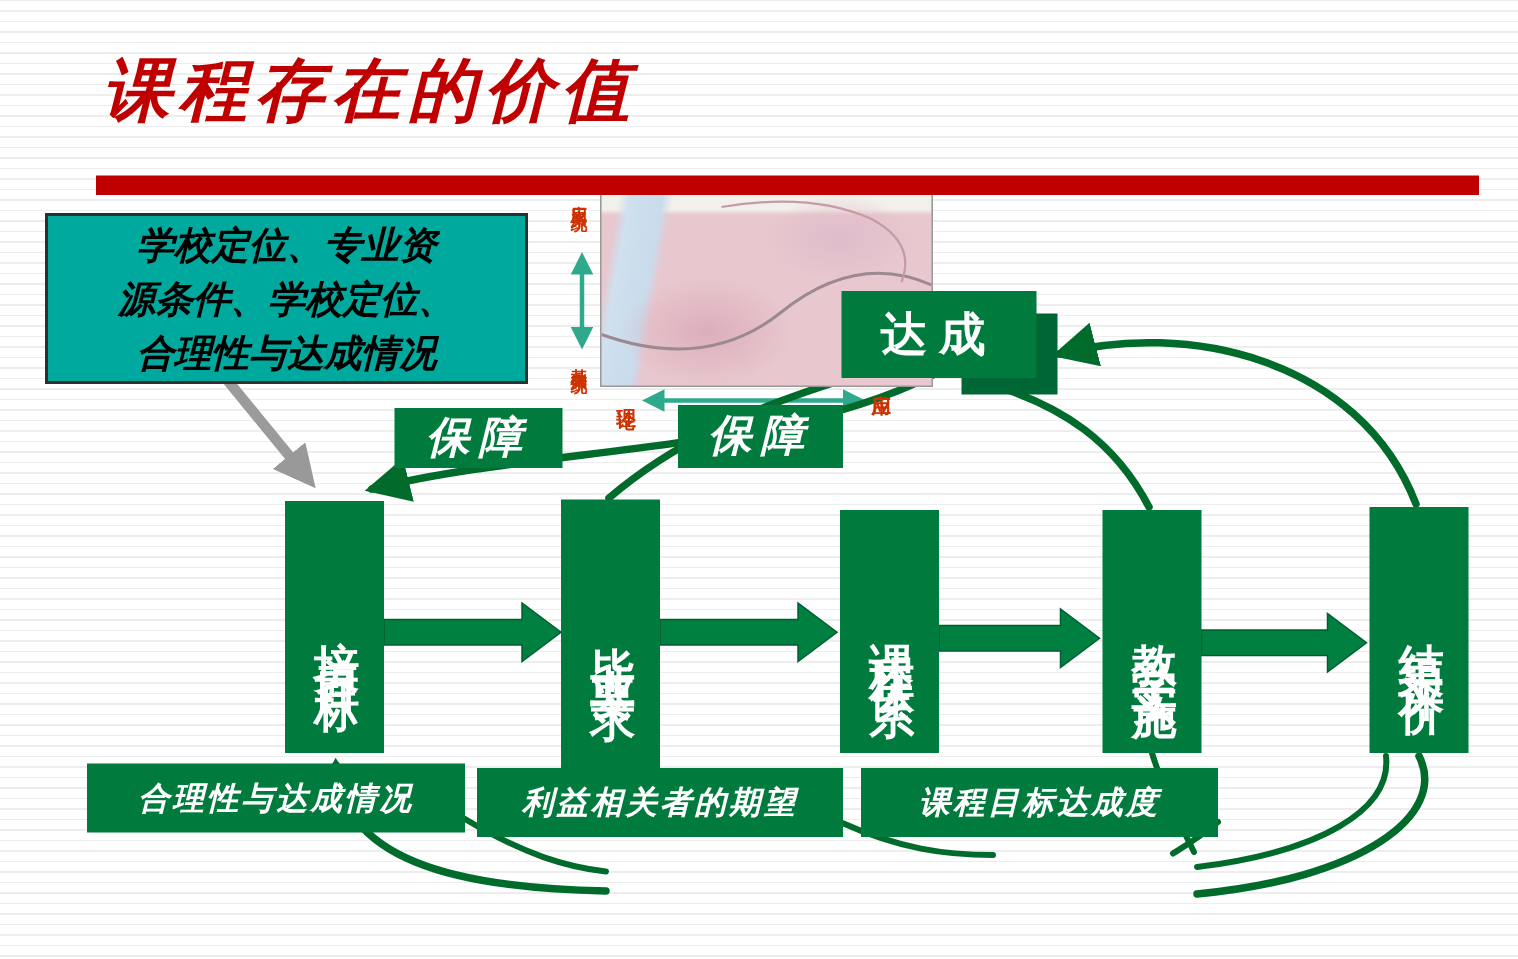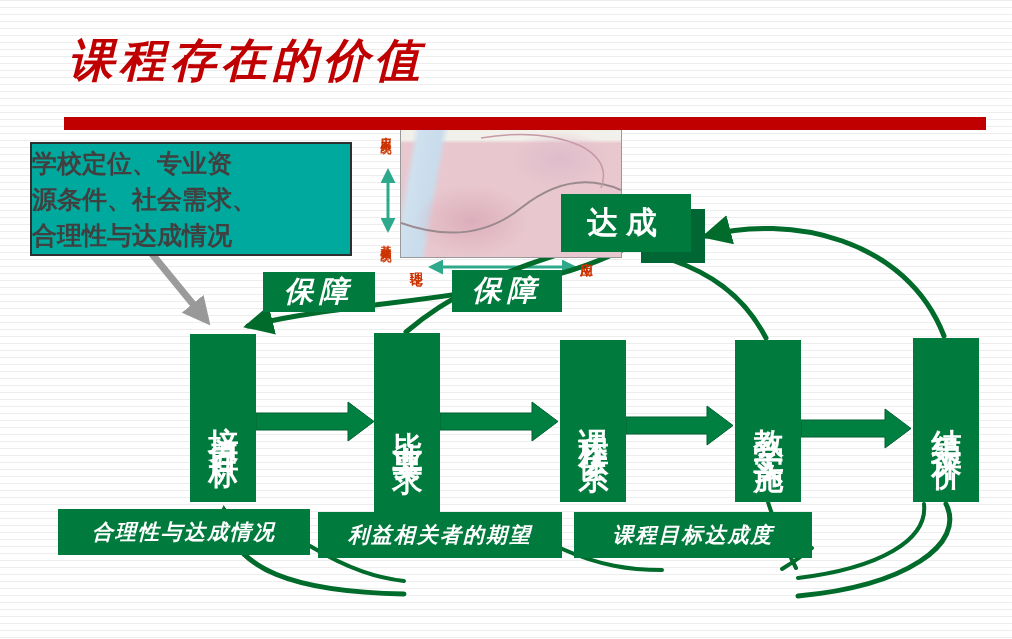--- a/index.html
+++ b/index.html
@@ -24,22 +24,22 @@
     font-size:46px; letter-spacing:5px; color:#c00000;
   }
   .title-bar {
     position:absolute; left:64px; top:117px; width:922px; height:13px;
     background:#c00000; z-index:6;
   }
 
   .context-box {
     position:absolute; left:30px; top:142px; width:322px; height:114px;
     background:#00a99d; border:2px solid #2f2f2f; z-index:5;
-    color:#404040; font-weight:bold; 
-    font-size:25px; line-height:36px; padding-top:2px;
+    color:#000000; font-weight:bold; font-style:italic;
+    font-size:25px; line-height:36px; text-align:center; padding-top:2px;
   }
 
   .map-image {
     position:absolute; left:400px; top:127px; width:222px; height:131px;
     z-index:2; border:1px solid #999;
     background-color:#e8c7ce;
     background-image:
       radial-gradient(ellipse 70px 42px at 72% 24%, #debccb 0%, rgba(222,188,203,0) 70%),
       radial-gradient(ellipse 80px 50px at 32% 72%, #dcaebb 0%, rgba(220,174,187,0) 72%),
       linear-gradient(100deg, rgba(255,255,255,0) 5%, #cfe0ee 8%, #c9dcec 17%, rgba(255,255,255,0) 20%),
@@ -146,21 +146,21 @@
       <path d="M626,417 L707,417 L707,406 L733,425.5 L707,445 L707,434 L626,434 Z"></path>
       <path d="M801,420 L885,420 L885,409 L911,428.5 L885,448 L885,437 L801,437 Z"></path>
     </g>
   </svg>
 
   <div class="page-title">课程存在的价值</div>
   <div class="title-bar"></div>
 
   <div class="context-box">
     <div>学校定位、专业资</div>
-    <div>源条件、社会需求、</div>
+    <div>源条件、学校定位、</div>
     <div>合理性与达成情况</div>
   </div>
 
   <div class="map-image">
     <svg width="220" height="129">
       <path d="M0,95 Q70,120 120,80 T220,62" stroke="#9a8a90" stroke-width="2" fill="none"></path>
       <path d="M80,10 Q140,0 180,18 Q210,34 200,60" stroke="#c79aa8" stroke-width="1.5" fill="none"></path>
     </svg>
   </div>
 

